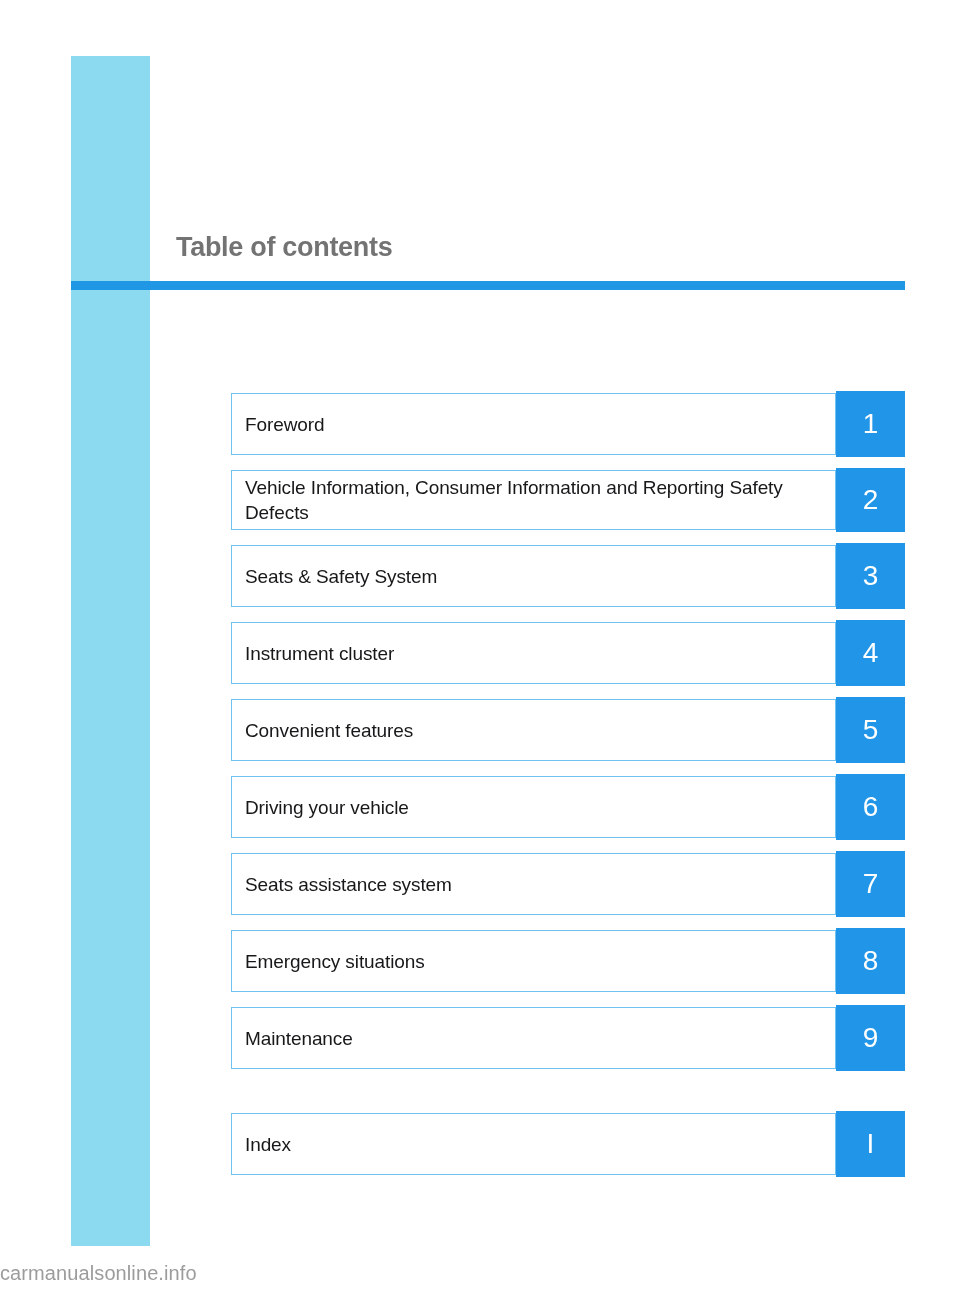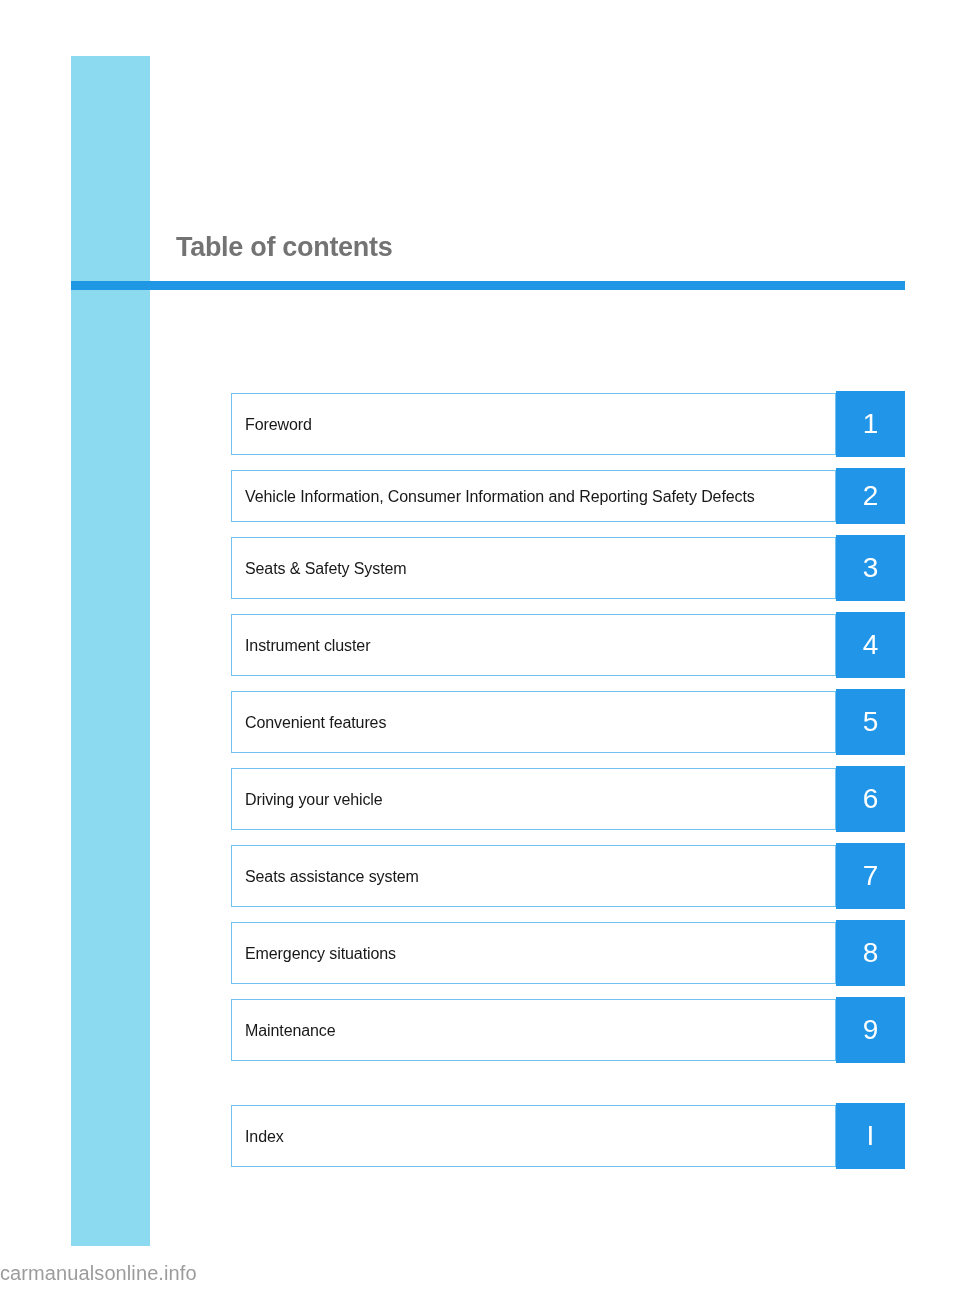--- a/index.html
+++ b/index.html
@@ -61,40 +61,40 @@
     height: 62px;
     margin-bottom: 15px;
   }
 
   .toc-row:last-child {
     margin-bottom: 0;
     margin-top: 44px;
   }
 
   .toc-row.two-line {
-    height: 52px;
+    height: 60px;
   }
 
   .row-label-box {
     position: absolute;
     left: 0;
     top: 0;
     right: 69px;
     height: 100%;
     box-sizing: border-box;
     border: 1px solid #70c2f0;
     background: #ffffff;
     display: flex;
     align-items: center;
   }
 
   .row-label {
     padding-left: 13px;
     padding-right: 10px;
-    font-size: 16px;
+    font-size: 19px;
     line-height: 25px;
     color: #18181a;
     letter-spacing: -0.1px;
   }
 
   .row-tab {
     position: absolute;
     right: 0;
     top: -2px;
     width: 69px;

